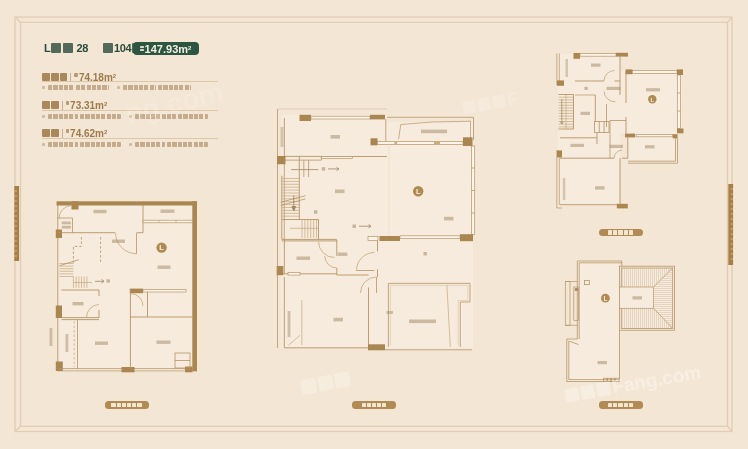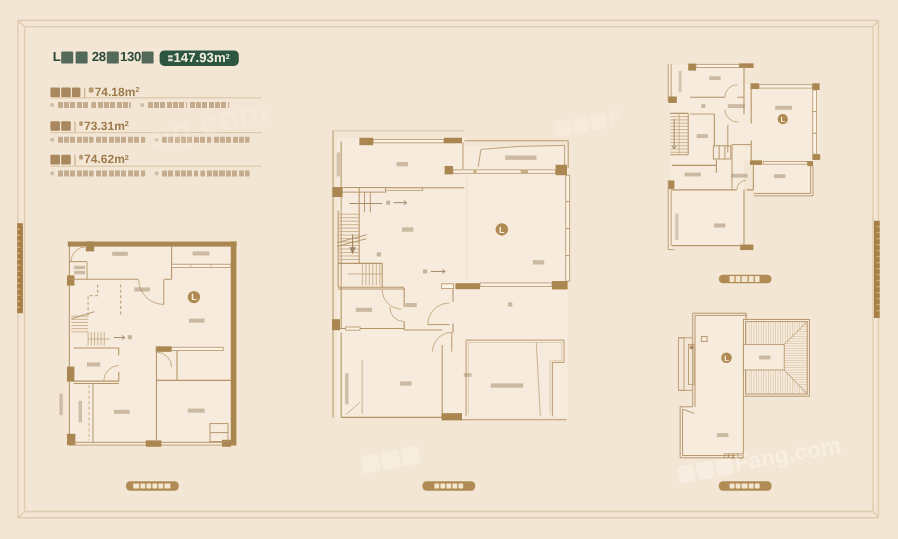--- a/index.html
+++ b/index.html
@@ -61,23 +61,23 @@
         <line x1="730.5" y1="254" x2="733.1" y2="254"></line>
       <line x1="730.5" y1="259" x2="733.1" y2="259"></line>
     </g>
   </g>
 </svg>
 
 <div class="abs trow" style="left:44px;top:42.5px;height:11px;color:#2b4a3a;font-weight:bold;font-size:11px;letter-spacing:-0.3px;">
   <span style="margin-right:1px;">L</span>
   <span class="zh" style="width:9.8px;height:9.8px;background:rgba(43,74,58,.8);margin-right:1.5px;"></span>
   <span class="zh" style="width:9.8px;height:9.8px;background:rgba(43,74,58,.8);margin-right:4px;"></span>
-  <span style="margin-right:1px;">28</span>
+  <span style="margin-right:15px;">28</span>
   <span class="zh" style="width:9.8px;height:9.8px;background:rgba(43,74,58,.8);margin-right:1px;"></span>
-  <span style="margin-right:1px;">130</span>
+  <span style="margin-right:1px;">104</span>
   <span class="zh" style="width:9.8px;height:9.8px;background:rgba(43,74,58,.8);"></span>
 </div>
 
 <div class="abs trow" style="left:132.5px;top:42px;width:66px;height:13px;background:#2d5641;border-radius:4px;justify-content:center;color:#f4efe2;">
   <span style="display:inline-block;margin-right:1px;">
     <span style="display:block;width:4px;height:2.6px;background:rgba(244,239,226,.85);margin-bottom:0.8px;border-radius:0.4px;"></span>
     <span style="display:block;width:4px;height:2.6px;background:rgba(244,239,226,.85);border-radius:0.4px;"></span>
   </span>
   <span style="font-weight:bold;font-size:11px;">147.93m<span style="font-size:6px;vertical-align:3px;">2</span></span>
 </div>

